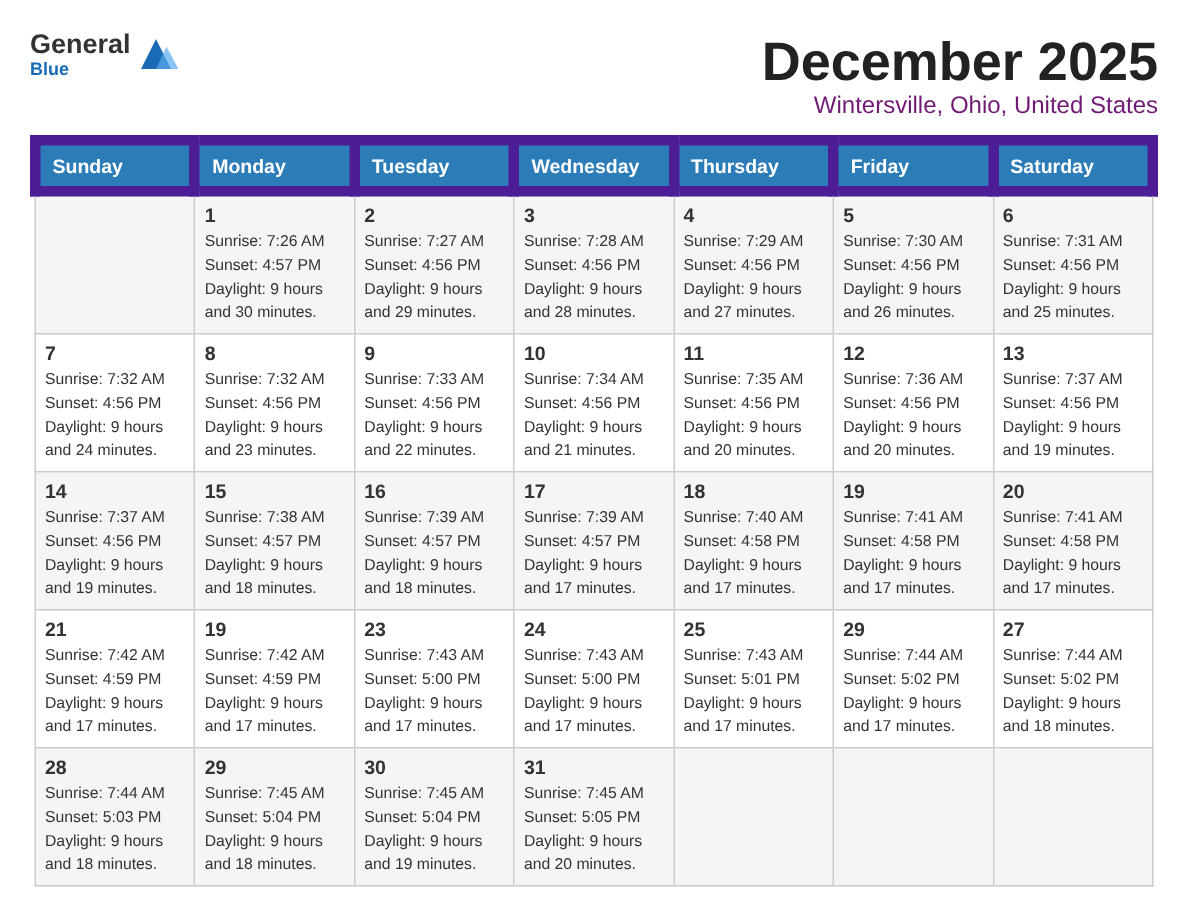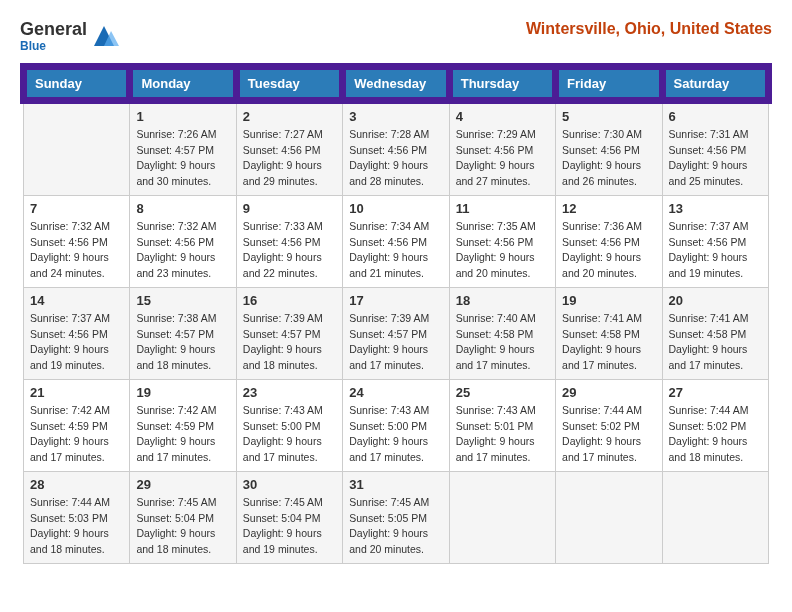--- a/index.html
+++ b/index.html
@@ -44,22 +44,21 @@
     .title-block {
       text-align: right;
     }
     .month-title {
       font-size: 36px;
       font-weight: bold;
       color: #222;
     }
     .location {
       font-size: 16px;
-      color: #c2410c;
-      font-weight: bold;
+      color: #701a75;
     }
     table {
       width: 100%;
       border-collapse: collapse;
       table-layout: fixed;
     }
     thead tr th {
       background-color: #2c7cb8;
       color: white;
       text-align: left;
@@ -102,20 +101,21 @@
     <div class="logo-text">
       <span class="logo-general">General</span>
       <span class="logo-blue">Blue</span>
     </div>
     <svg class="logo-icon" viewBox="0 0 30 30">
       <polygon points="5,25 15,5 25,25" fill="#1a6bb5"></polygon>
       <polygon points="15,25 22,10 30,25" fill="#5aabf0" opacity="0.7"></polygon>
     </svg>
   </div>
   <div class="title-block">
+    <div class="month-title">December 2025</div>
     <div class="location">Wintersville, Ohio, United States</div>
   </div>
 </div>
 
 <table>
   <thead>
     <tr>
     <th>Sunday</th>
         <th>Monday</th>
         <th>Tuesday</th>

